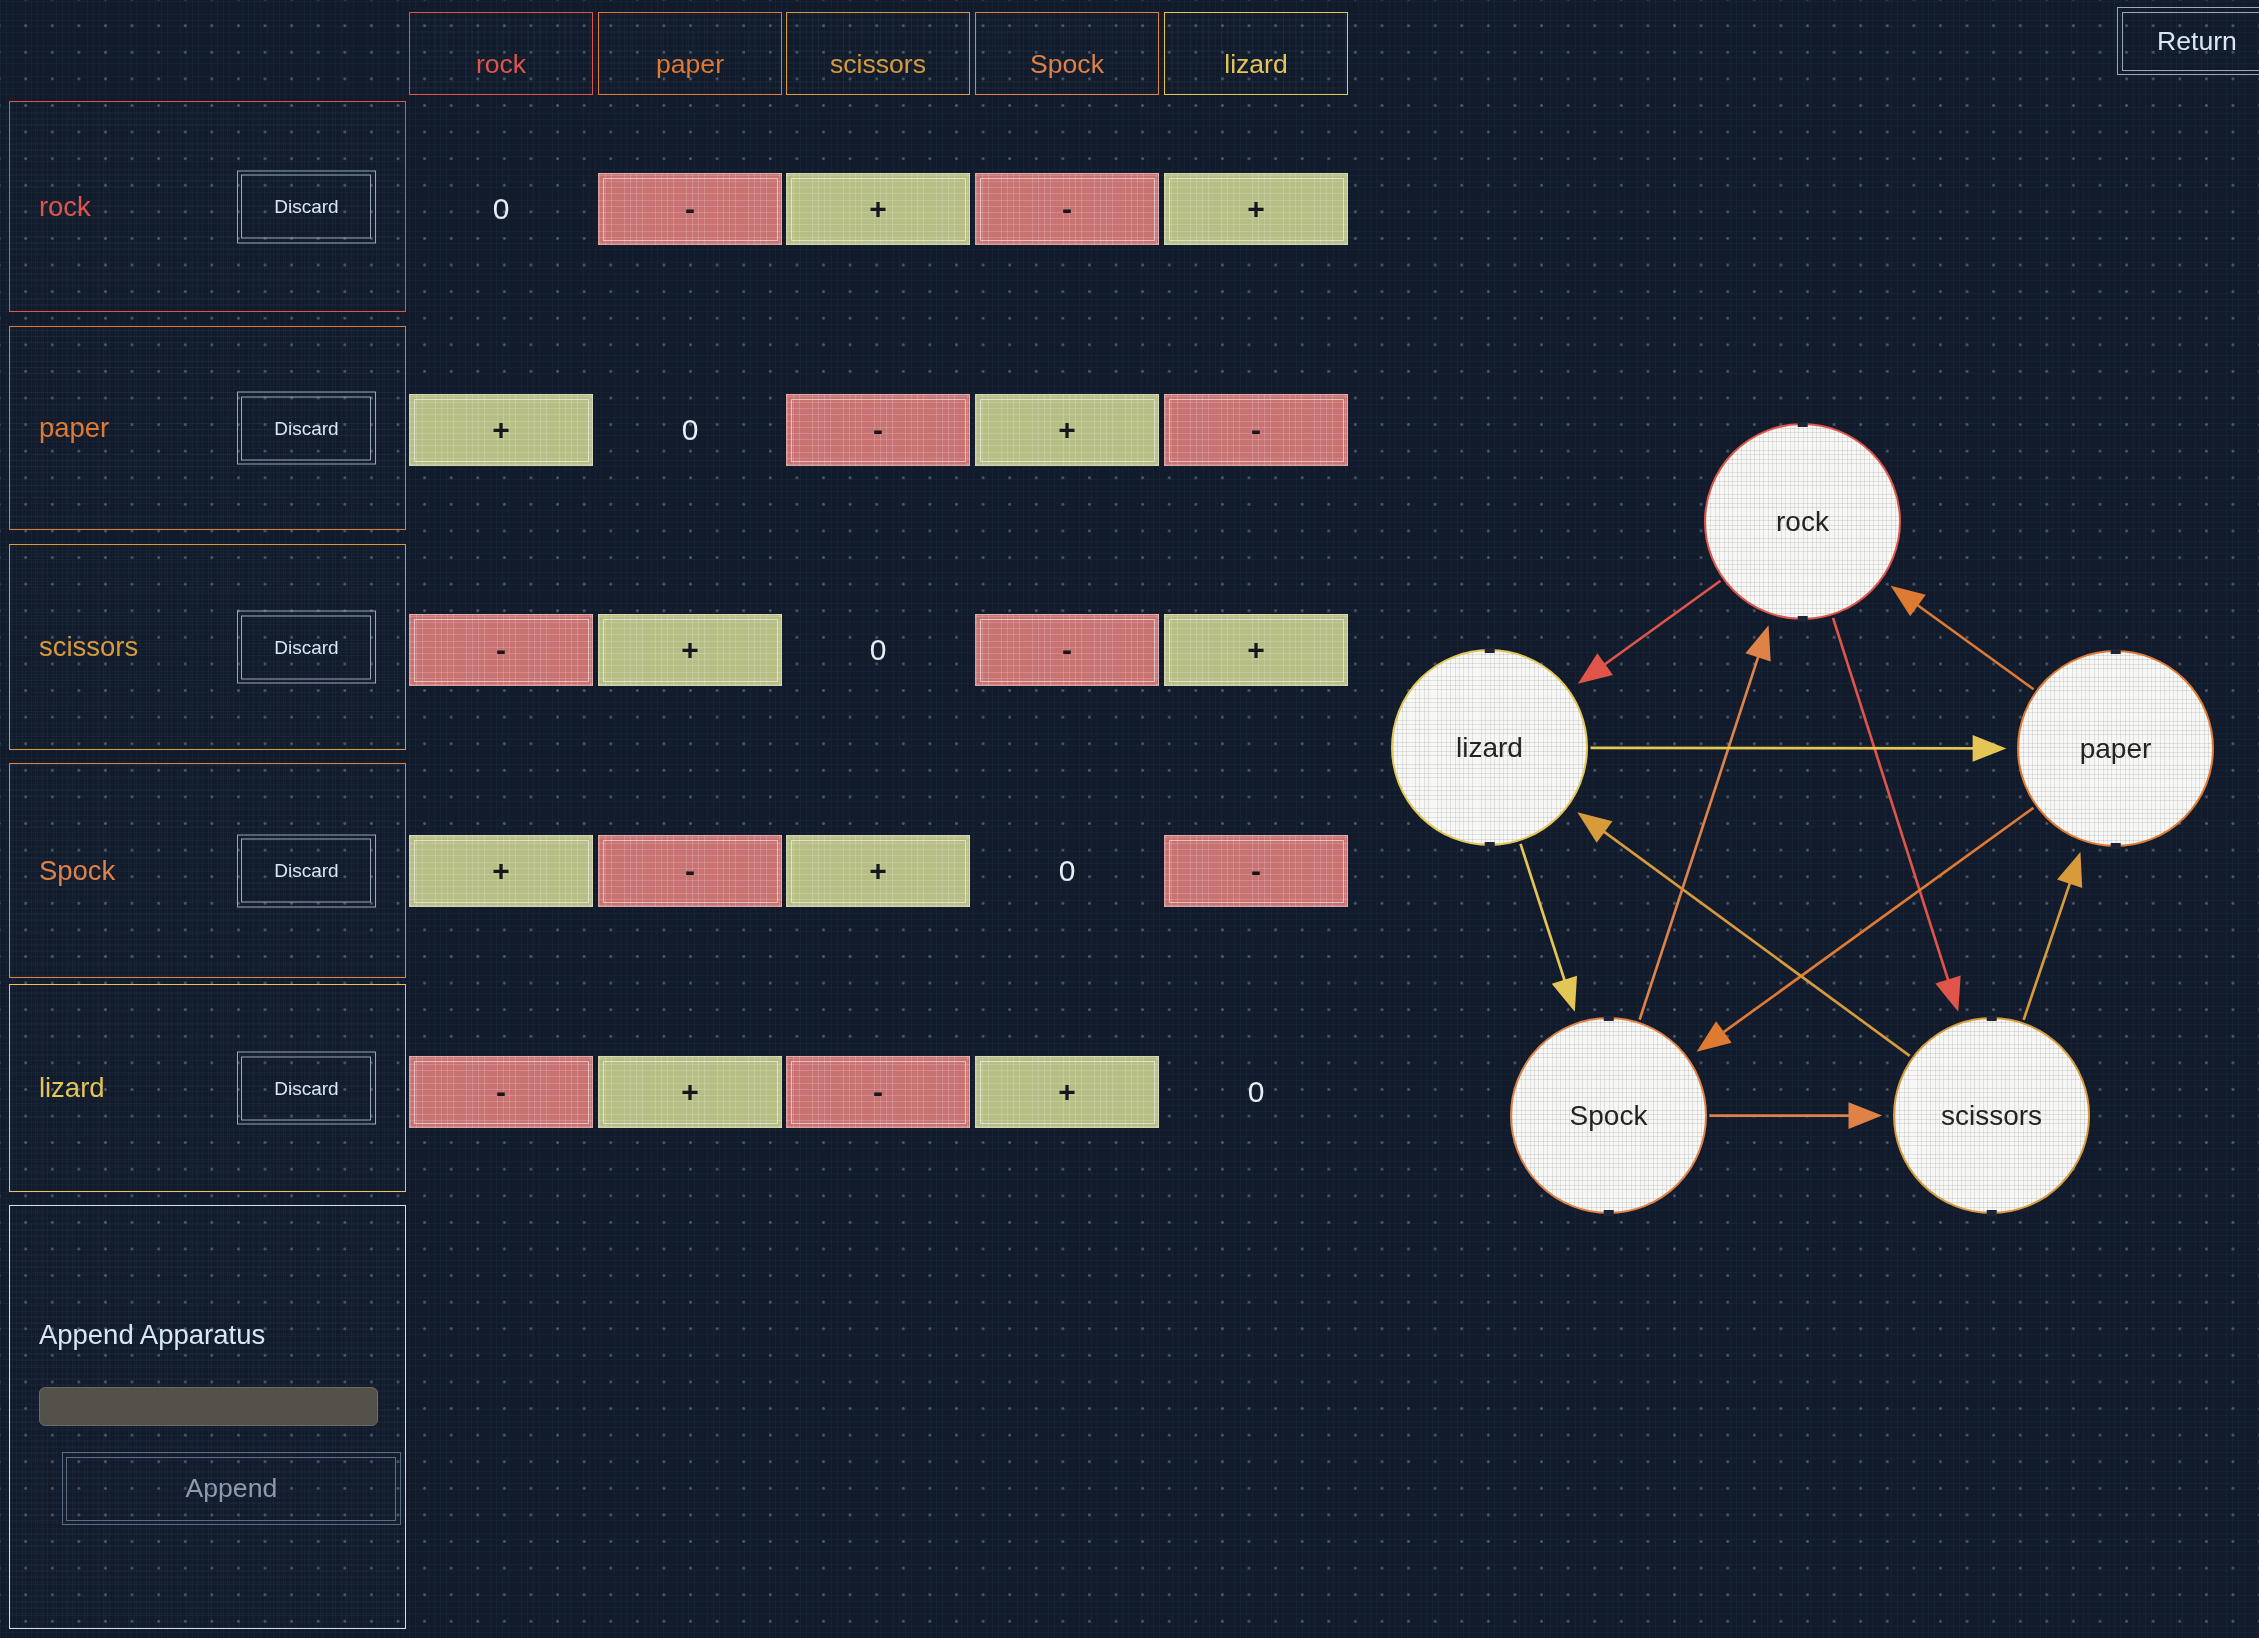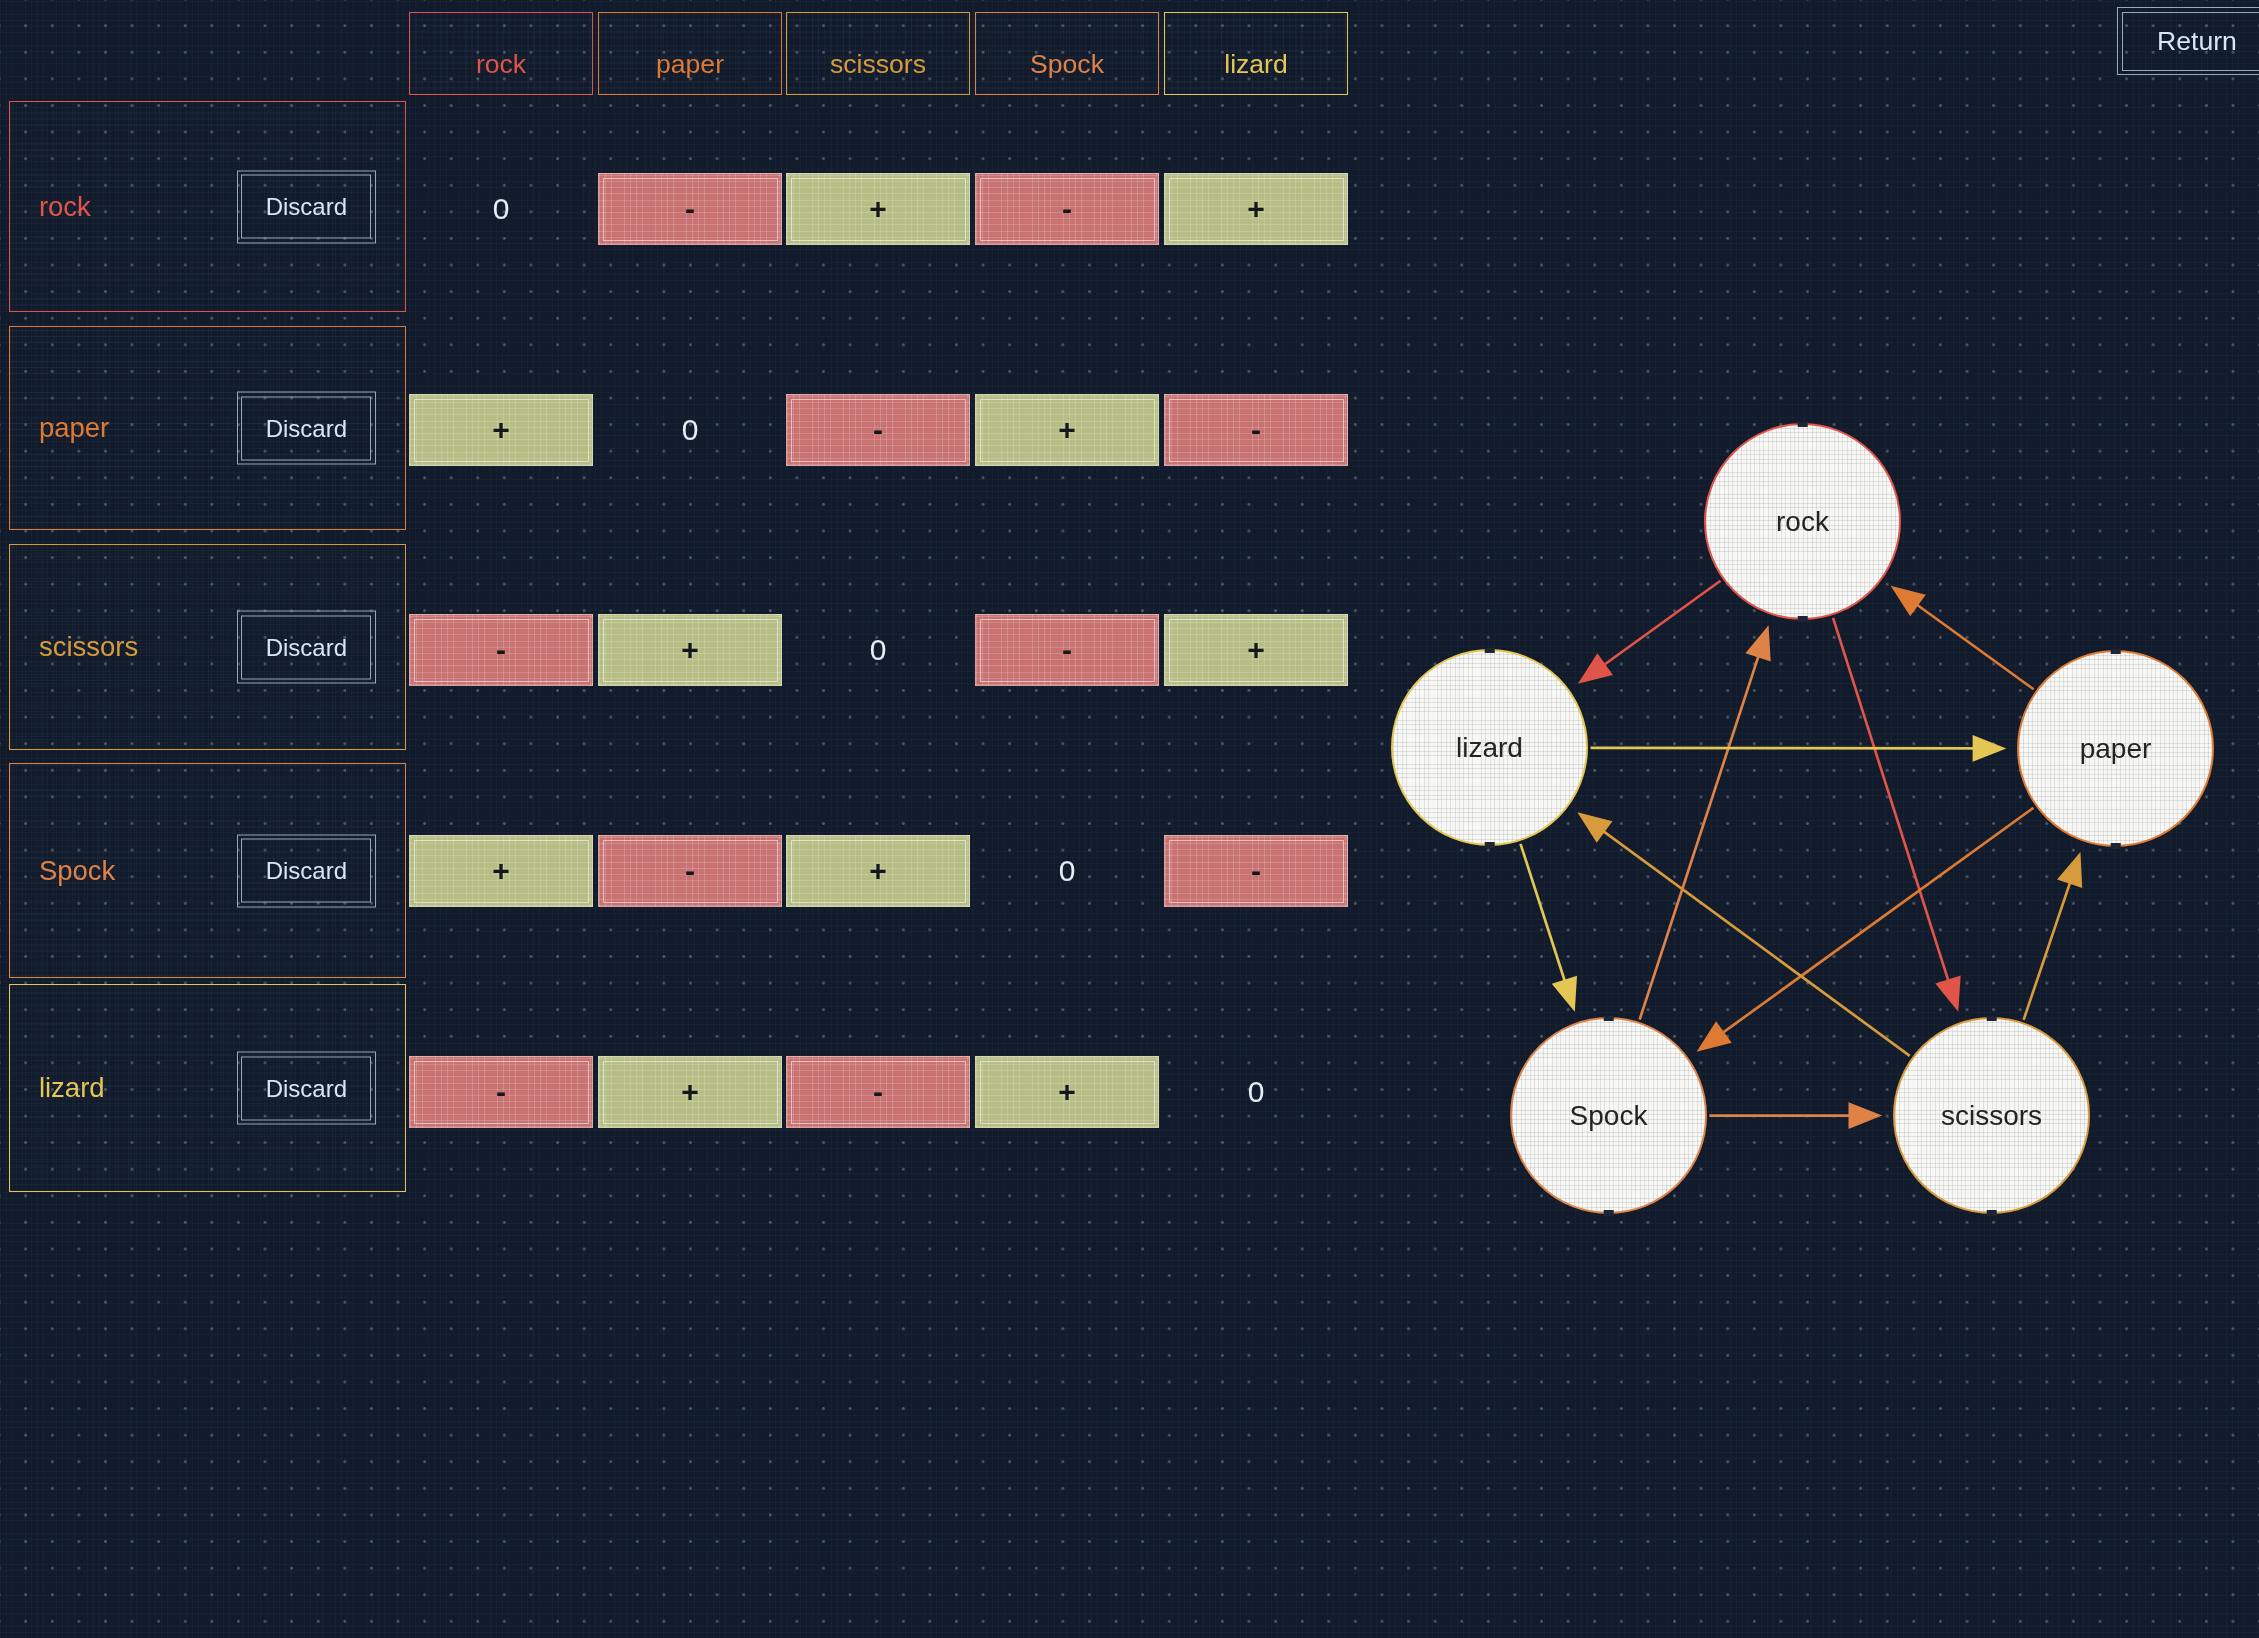--- a/index.html
+++ b/index.html
@@ -36,21 +36,21 @@
       repeating-linear-gradient(0deg, rgba(96,130,170,0.06) 0 0.9px, transparent 0.9px 6.2px),
       repeating-linear-gradient(90deg, rgba(96,130,170,0.06) 0 0.9px, transparent 0.9px 6.2px);}
   .row-label{position:absolute;left:29px;top:50%;transform:translateY(-50%);font-size:27.5px;}
 
   .dbl{position:relative;border:1.8px solid #97a9bd;box-sizing:border-box;background:transparent;
     display:flex;align-items:center;justify-content:center;color:#d7e7f4;cursor:pointer;margin-left:23px;}
   .dbl::before{content:"";position:absolute;inset:3.5px;border:1.8px solid #97a9bd;pointer-events:none;}
   .dbl.dim{border-color:#5b6d83;color:#8a9cb1;}
   .dbl.dim::before{border-color:#5b6d83;}
 
-  .discard-btn{position:absolute;right:29px;top:50%;transform:translateY(-50%);width:139px;height:73px;font-size:24px;}
+  .discard-btn{position:absolute;right:29px;top:50%;transform:translateY(-50%);width:139px;height:73px;font-size:19px;}
   .return-btn{position:absolute;top:7px;left:2094px;width:160px;height:68px;font-size:26.6px;z-index:11;}
 
   .zero-cell{position:absolute;width:184px;height:72px;display:flex;align-items:center;justify-content:center;
     color:#e6eef6;font-size:30px;}
   .mx-btn{position:absolute;width:184px;height:72px;box-sizing:border-box;cursor:pointer;
     display:flex;align-items:center;justify-content:center;font-size:30px;font-weight:700;color:#14181d;
     border:0.9px solid rgba(255,255,255,0.30);
     background-image:
       repeating-linear-gradient(0deg, rgba(255,255,255,0.16) 0 0.9px, transparent 0.9px 6.2px),
       repeating-linear-gradient(90deg, rgba(255,255,255,0.16) 0 0.9px, transparent 0.9px 6.2px);}
@@ -99,20 +99,25 @@
       <polygon points="2123,1258 2085,1273 2085,1243" fill="#df8248"></polygon>
       <line x1="1793.999885642461" y1="843.1614729258392" x2="2235.000151473582" y2="843.7861191947217" stroke="#e4c654" stroke-width="3"></line>
       <polygon points="2263.0001233857656,843.8257792115945 2224.9789150673346,858.7719398559368 2225.0214079425555,828.771969950026" fill="#e4c654"></polygon>
       <line x1="1715.028866675508" y1="951.4849229129536" x2="1767.6021151929674" y2="1114.305058246877" stroke="#e4c654" stroke-width="3"></line>
       <polygon points="1776.2056964816888,1140.9504779097078 1750.255075627622,1109.3978983433954 1778.8037395520835,1100.1797755340513" fill="#e4c654"></polygon>
     </svg>
 
 
   <button class="dbl return-btn">Return</button>
 
+  <div class="panel append-panel">
+    <div class="append-title">Append Apparatus</div>
+    <input class="append-input" type="text" value="" style="">
+    <button class="dbl dim append-btn">Append</button>
+  </div>
 
   <div class="frame"></div>
 <div class="col-header" style="left: 409px; border-color: rgb(224, 84, 74); color: rgb(224, 84, 74);">rock</div>
     <div class="col-header" style="left: 598px; border-color: rgb(223, 122, 51); color: rgb(223, 122, 51);">paper</div>
     <div class="col-header" style="left: 786px; border-color: rgb(216, 155, 59); color: rgb(216, 155, 59);">scissors</div>
     <div class="col-header" style="left: 975px; border-color: rgb(223, 130, 72); color: rgb(223, 130, 72);">Spock</div>
     <div class="col-header" style="left: 1164px; border-color: rgb(228, 198, 84); color: rgb(228, 198, 84);">lizard</div>
     <div class="row-box" style="top: 101px; height: 211px; border-color: rgb(224, 84, 74);">
       <div class="row-label" style="color: rgb(224, 84, 74);">rock</div>
       <button class="dbl discard-btn">Discard</button>

